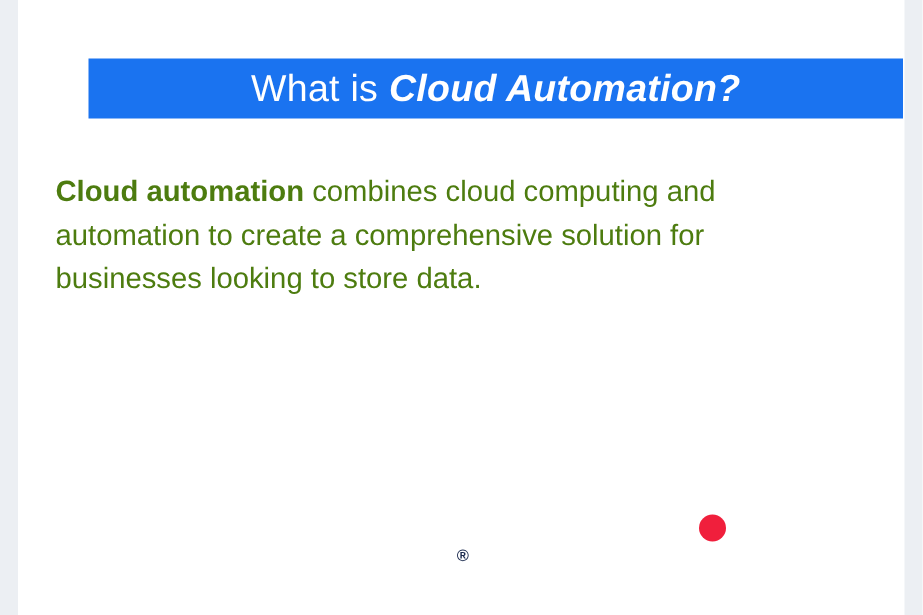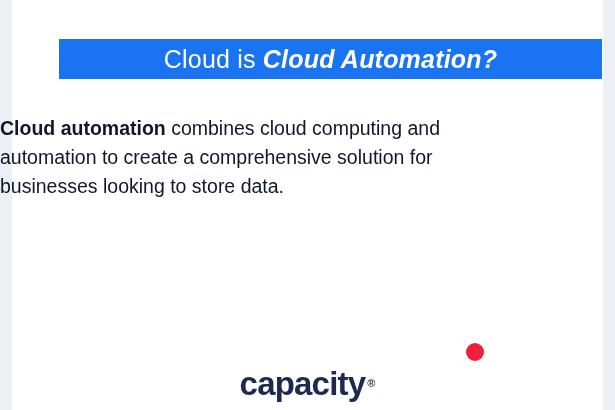--- a/index.html
+++ b/index.html
@@ -58,23 +58,24 @@
   }
   .title-text b {
     font-weight: 700;
     font-style: italic;
   }
 
   .body-block {
     position: absolute;
     left: 0px;
     width: 515px;
-    color: #0f172a;
+    color: #4d7c0f;
     font-size: 19.5px;
     line-height: 29px;
+    padding-left: 37px;
   }
   .body-block p {
     margin: 0;
   }
   .para1 { top: 114px; }
   .para2 { top: 217px; }
   .body-block b {
     font-weight: 700;
   }
 
@@ -115,30 +116,29 @@
 <body>
 
 <div class="slide">
 
   <div class="side-rail left"></div>
   <div class="side-rail right"></div>
 
   <div class="content">
 
     <div class="title-banner">
-      <div class="title-text"><span>Cloud is </span><b>Cloud Automation?</b></div>
+      <div class="title-text"><span>What is </span><b>Cloud Automation?</b></div>
     </div>
 
   </div>
 
   <div class="body-block para1">
     <p><b>Cloud automation</b><span> combines cloud computing and automation to create a comprehensive solution for businesses looking to store data.</span></p>
   </div>
 
 
   <div class="red-dot"></div>
 
   <div class="logo-wrap">
-    <span class="logo-text">capacity</span>
     <span class="logo-reg">®</span>
   </div>
 
 </div>
 
 </body></html>

